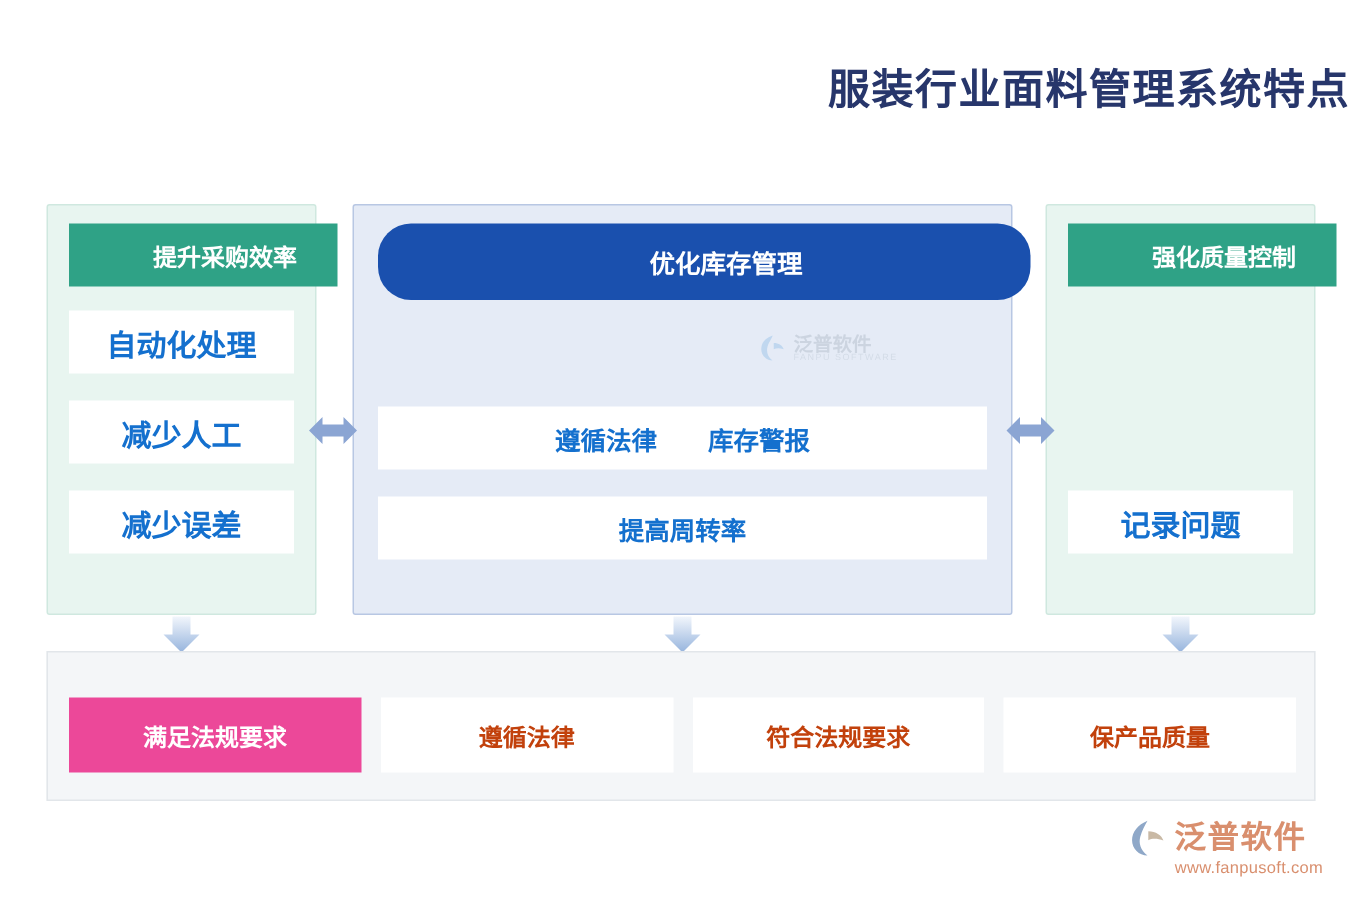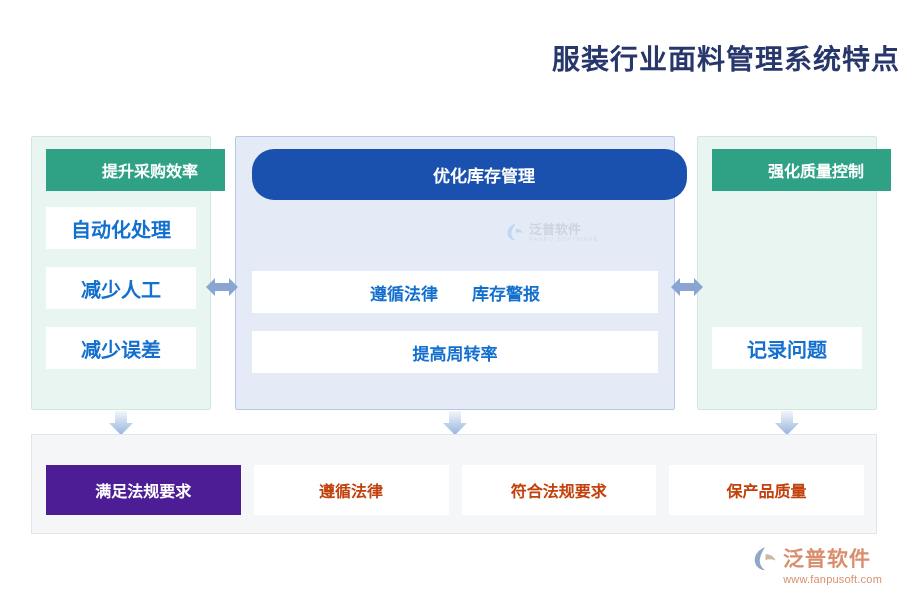--- a/index.html
+++ b/index.html
@@ -168,21 +168,21 @@
     flex: 1 1 0;
     display: flex;
     align-items: center;
     justify-content: center;
     background: #ffffff;
     color: #c2410c;
     font-size: 16px;
     font-weight: bold;
   }
   .bottom-box.accent {
-    background: #4c1d95;
+    background: #ec4899;
     color: #ffffff;
   }
 
   
   .watermark {
     position: absolute;
     pointer-events: none;
     user-select: none;
     display: flex;
     align-items: center;

